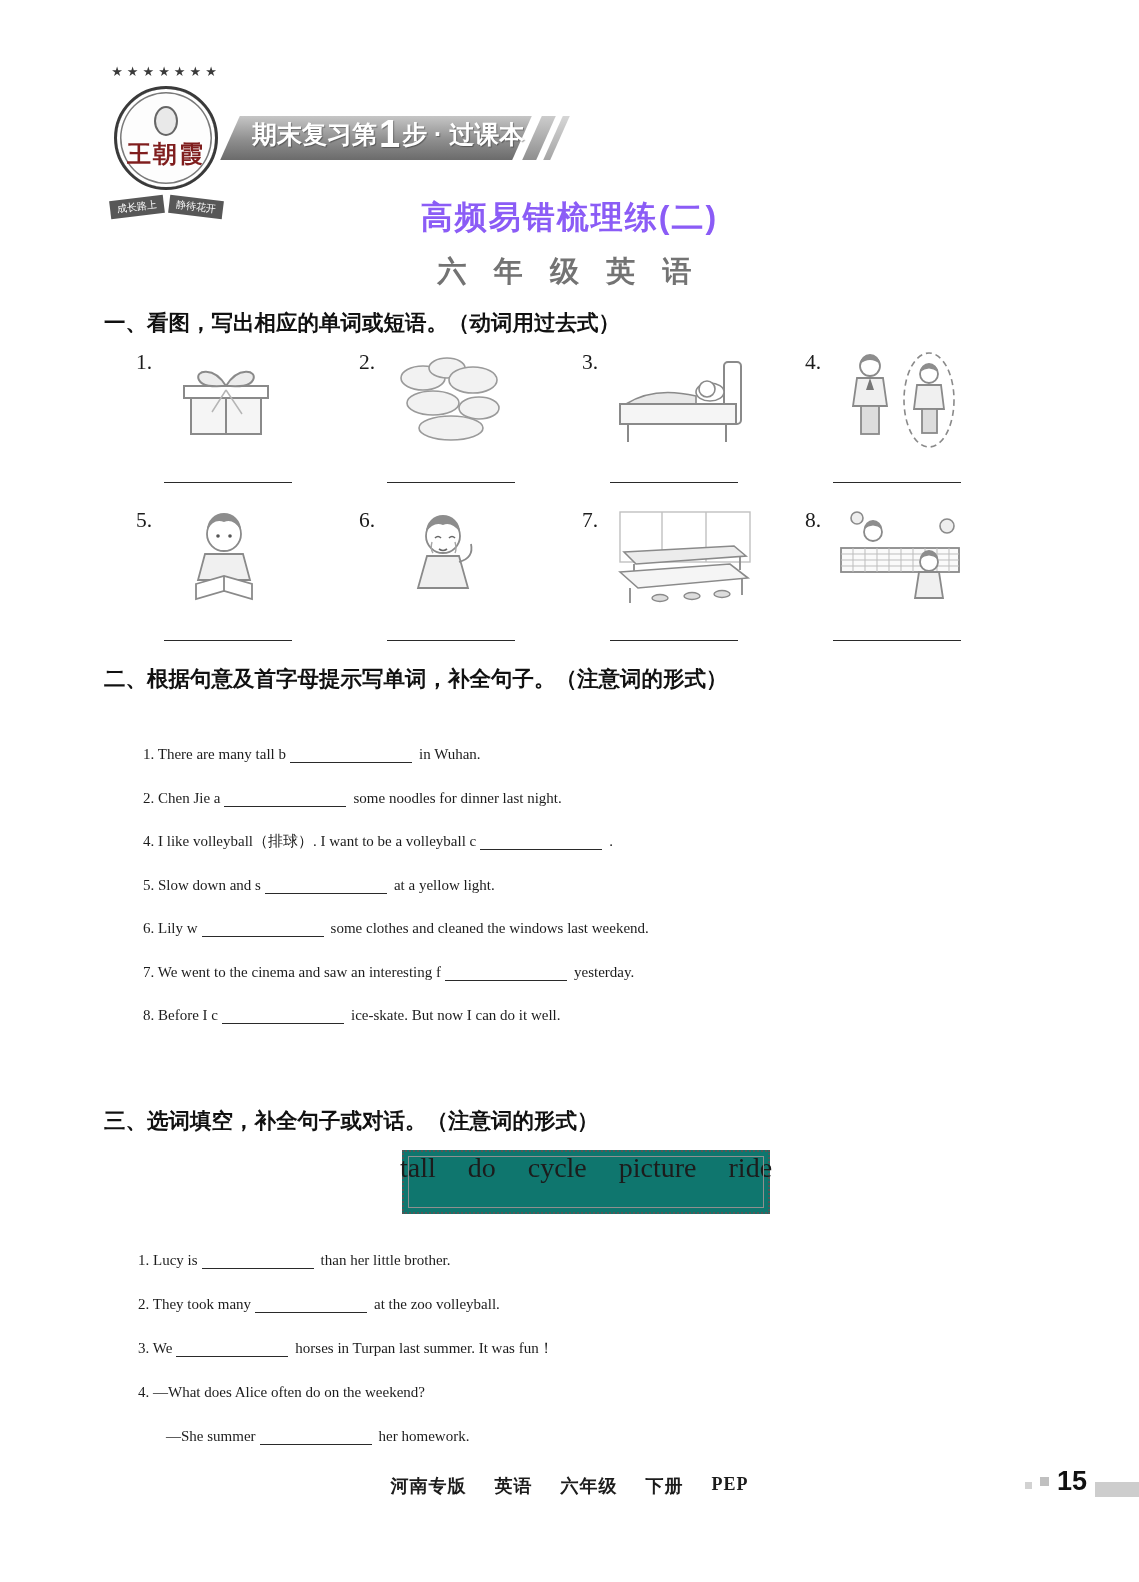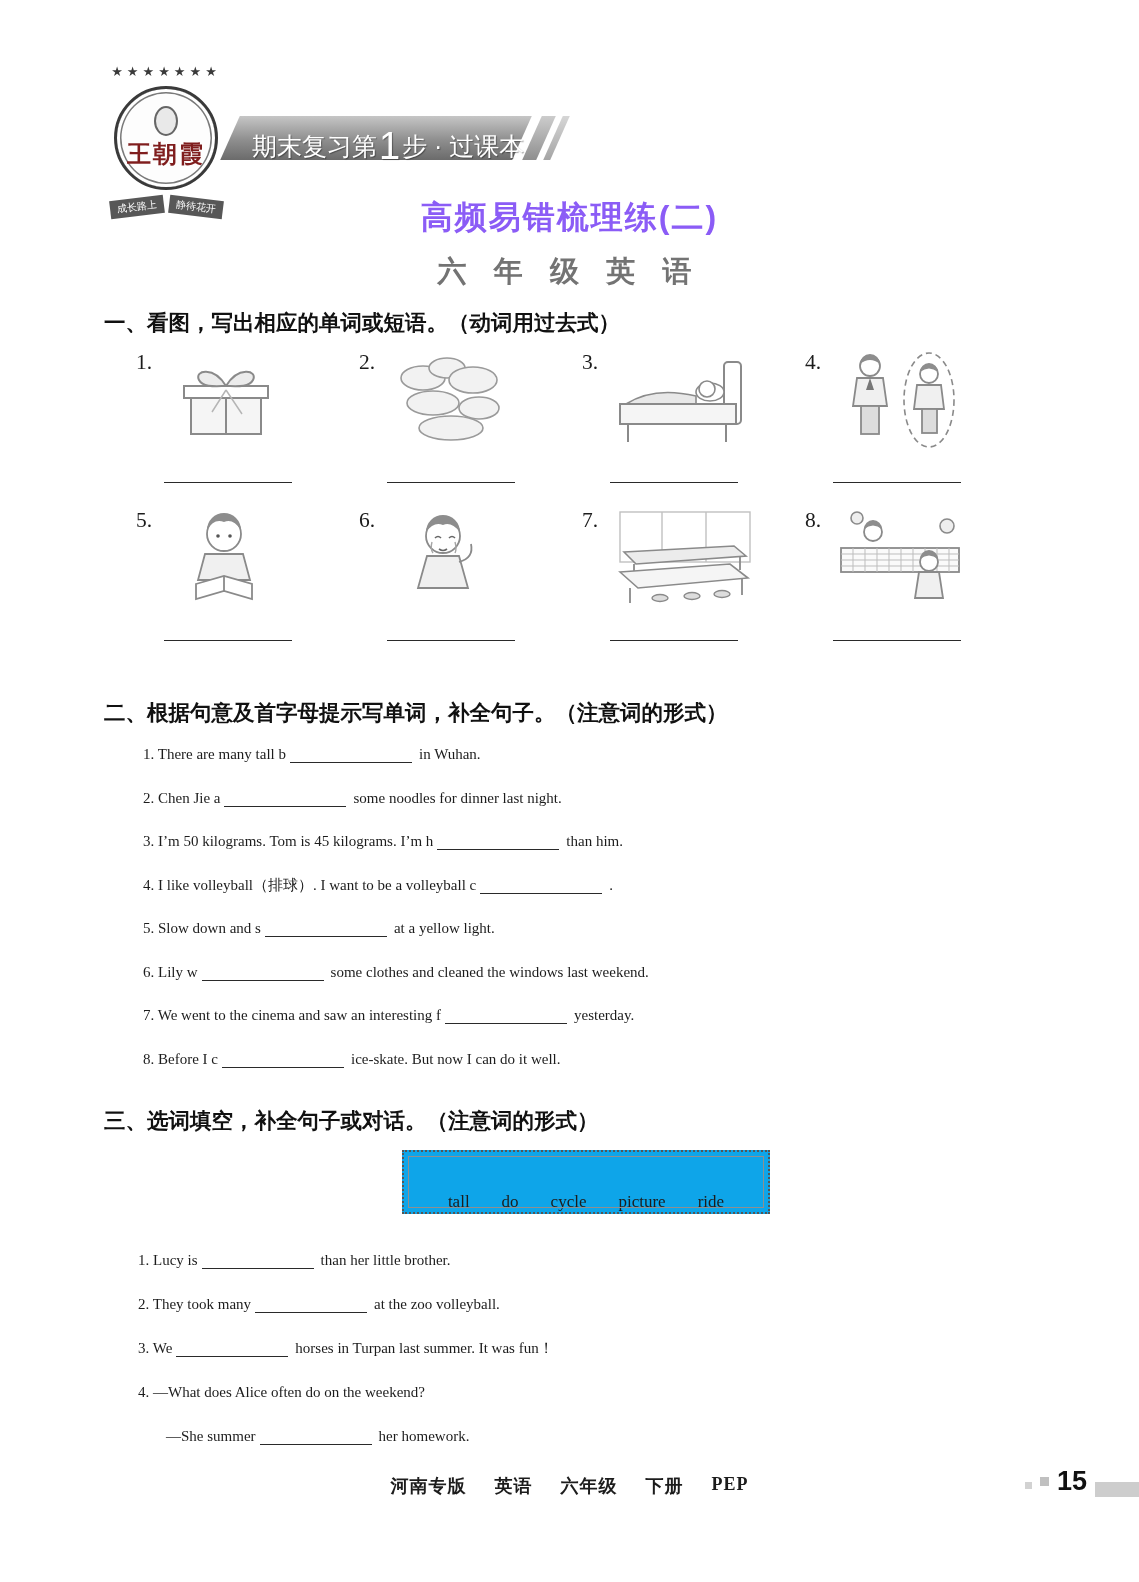--- a/index.html
+++ b/index.html
@@ -30,56 +30,56 @@
   .ribbon-right { transform:rotate(7deg); }
   
   .banner { position:absolute; left:220px; top:116px; height:44px; width:360px; }
   .banner-bg { position:absolute; left:10px; top:0; width:292px; height:44px;
     background:linear-gradient(180deg,#c6c6c6 0%,#8e8e8e 55%,#6b6b6b 100%);
     transform:skewX(-24deg); }
   .banner-stripe1 { position:absolute; left:312px; top:0; width:14px; height:44px;
     background:linear-gradient(180deg,#cccccc,#8f8f8f); transform:skewX(-24deg); }
   .banner-stripe2 { position:absolute; left:333px; top:0; width:7px; height:44px;
     background:linear-gradient(180deg,#d6d6d6,#a5a5a5); transform:skewX(-24deg); }
-  .banner-text { position:relative; z-index:2; line-height:60px; padding-left:32px;
-    color:#fff; font-family:"Liberation Sans", sans-serif; font-weight:normal;
+  .banner-text { position:relative; z-index:2; line-height:36px; padding-left:32px;
+    color:#fff; font-family:"Liberation Sans", sans-serif; font-weight:bold;
     font-size:25px; white-space:nowrap; text-shadow:1px 1px 1px rgba(0,0,0,.35); }
   .banner-big { font-size:38px; vertical-align:-4px; padding:0 2px; }
   
   .title { position:absolute; top:196px; left:0; width:100%; text-align:center;
     font-family:"Liberation Sans", sans-serif; font-weight:bold; font-size:32px;
     letter-spacing:2px; color:#8b5cf6; }
   .subtitle { position:absolute; top:252px; left:0; width:100%; text-align:center;
     font-weight:bold; font-size:29px; letter-spacing:10px; color:#737373; }
   
   .sec-heading { position:absolute; left:104px; font-family:"Liberation Sans", sans-serif;
     font-weight:bold; font-size:21.5px; color:#111; white-space:nowrap; }
-  .h1 { top:308px; } .h2 { top:698px; } .h3 { top:1106px; }
+  .h1 { top:308px; } .h2 { top:664px; } .h3 { top:1106px; }
   
   .s1-grid { position:absolute; left:128px; top:348px; width:892px;
     display:grid; grid-template-columns:repeat(4,223px); grid-auto-rows:158px; }
   .s1-item { position:relative; }
   .s1-num { position:absolute; left:8px; top:2px; font-size:21.5px; }
   .s1-img { position:absolute; left:38px; top:0; }
   .s1-blank { position:absolute; left:36px; top:134px; width:128px;
     border-bottom:1.6px solid #2a2a2a; height:0; }
   
   .s2-lines { position:absolute; left:143px; top:733px; }
   .s3-lines { position:absolute; left:138px; top:1238px; }
   .line { height:43.5px; line-height:43.5px; font-size:15px; white-space:nowrap; }
   .s3-lines .line { height:44px; line-height:44px; }
   .indent { padding-left:28px; }
   .blank { display:inline-block; width:122px; height:1em;
     border-bottom:1.6px solid #2a2a2a; margin:0 7px 0 4px; vertical-align:-4px; }
   .blank-s3 { width:112px; }
   
   .word-bank { position:absolute; left:402px; top:1150px; width:368px; height:64px;
     border:2px dotted #555; outline:1px solid #8f8f8f; outline-offset:-7px;
-    display:flex; align-items:flex-end; justify-content:center; gap:32px;
-    font-size:17px; background:#0ea5e9; }
+    display:flex; align-items:flex-start; justify-content:center; gap:32px;
+    font-size:28px; background:#0f766e; }
   
   .footer { position:absolute; top:1474px; left:0; width:100%;
     display:flex; justify-content:center; gap:28px;
     font-size:18px; font-weight:bold; letter-spacing:1px; }
   .page-num-wrap { position:absolute; top:1466px; right:52px; display:flex;
     align-items:center; gap:8px; }
   .pn-sq { width:9px; height:9px; background:#c0c0c0; display:inline-block; }
   .pn-sq.small { width:7px; height:7px; background:#d2d2d2; margin-top:8px; }
   .page-num { font-family:"Liberation Sans", sans-serif; font-weight:bold;
     font-size:27px; color:#111; }
@@ -268,21 +268,20 @@
         </svg>
       </span>
       <span class="s1-blank"></span>
     </div>
   </div>
 
   <div class="sec-heading h2">二、根据句意及首字母提示写单词，补全句子。（注意词的形式）</div>
   <div class="s2-lines">
     <div class="line"><span>1. There are many tall b</span><span class="blank"></span><span>in Wuhan.</span></div>
     <div class="line"><span>2. Chen Jie a</span><span class="blank"></span><span>some noodles for dinner last night.</span></div>
-    <div class="line"><span>3. I’m 50 kilograms. Tom is 45 kilograms. I’m h</span><span class="blank"></span><span>than him.</span></div>
     <div class="line"><span>4. I like volleyball（排球）. I want to be a volleyball c</span><span class="blank"></span><span>.</span></div>
     <div class="line"><span>5. Slow down and s</span><span class="blank"></span><span>at a yellow light.</span></div>
     <div class="line"><span>6. Lily w</span><span class="blank"></span><span>some clothes and cleaned the windows last weekend.</span></div>
     <div class="line"><span>7. We went to the cinema and saw an interesting f</span><span class="blank"></span><span>yesterday.</span></div>
     <div class="line"><span>8. Before I c</span><span class="blank"></span><span>ice-skate. But now I can do it well.</span></div>
   </div>
 
   <div class="sec-heading h3">三、选词填空，补全句子或对话。（注意词的形式）</div>
 
   <div class="word-bank">

